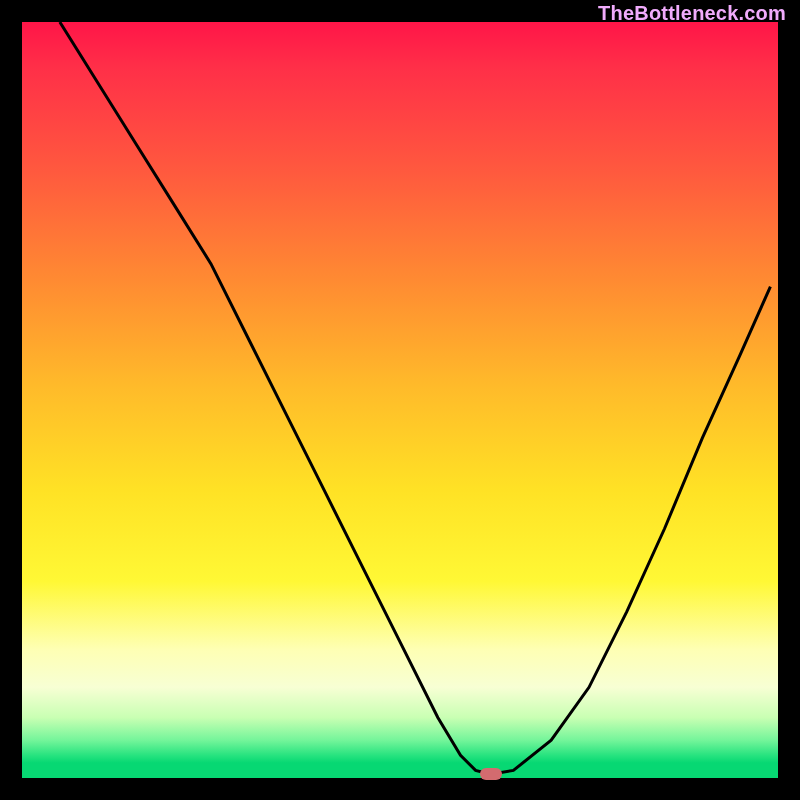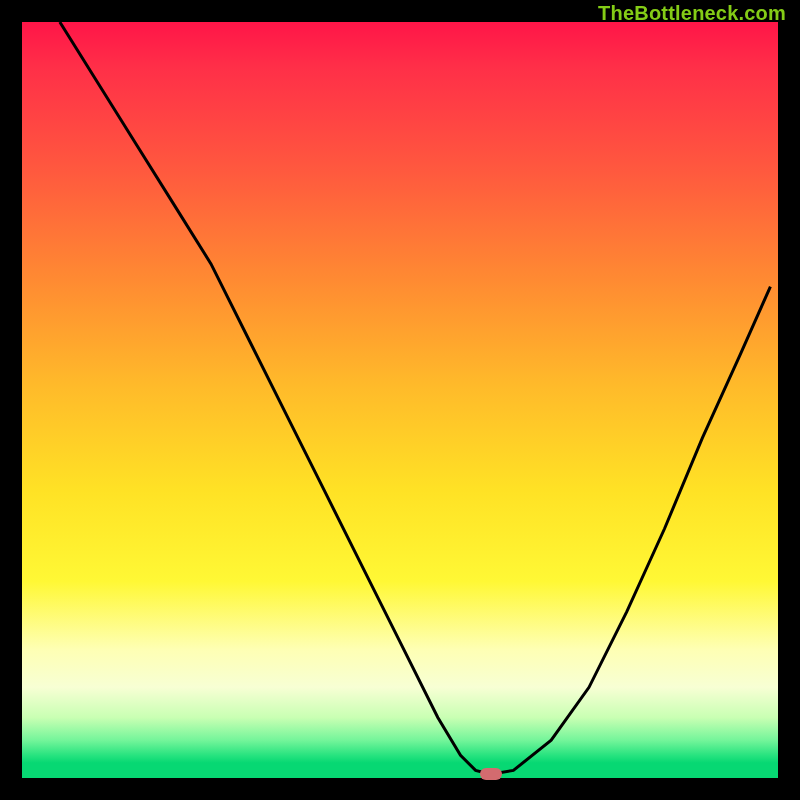--- a/index.html
+++ b/index.html
@@ -14,21 +14,21 @@
   .frame {
     position: relative;
     width: 800px;
     height: 800px;
     background: #000;
   }
   .watermark {
     position: absolute;
     top: 2px;
     right: 14px;
-    color: #84cc16;
+    color: #f0abfc;
     font-size: 20px;
     font-weight: 600;
     letter-spacing: 0.2px;
     z-index: 10;
   }
   .plot-outer {
     position: absolute;
     left: 22px;
     top: 22px;
     width: 756px;

